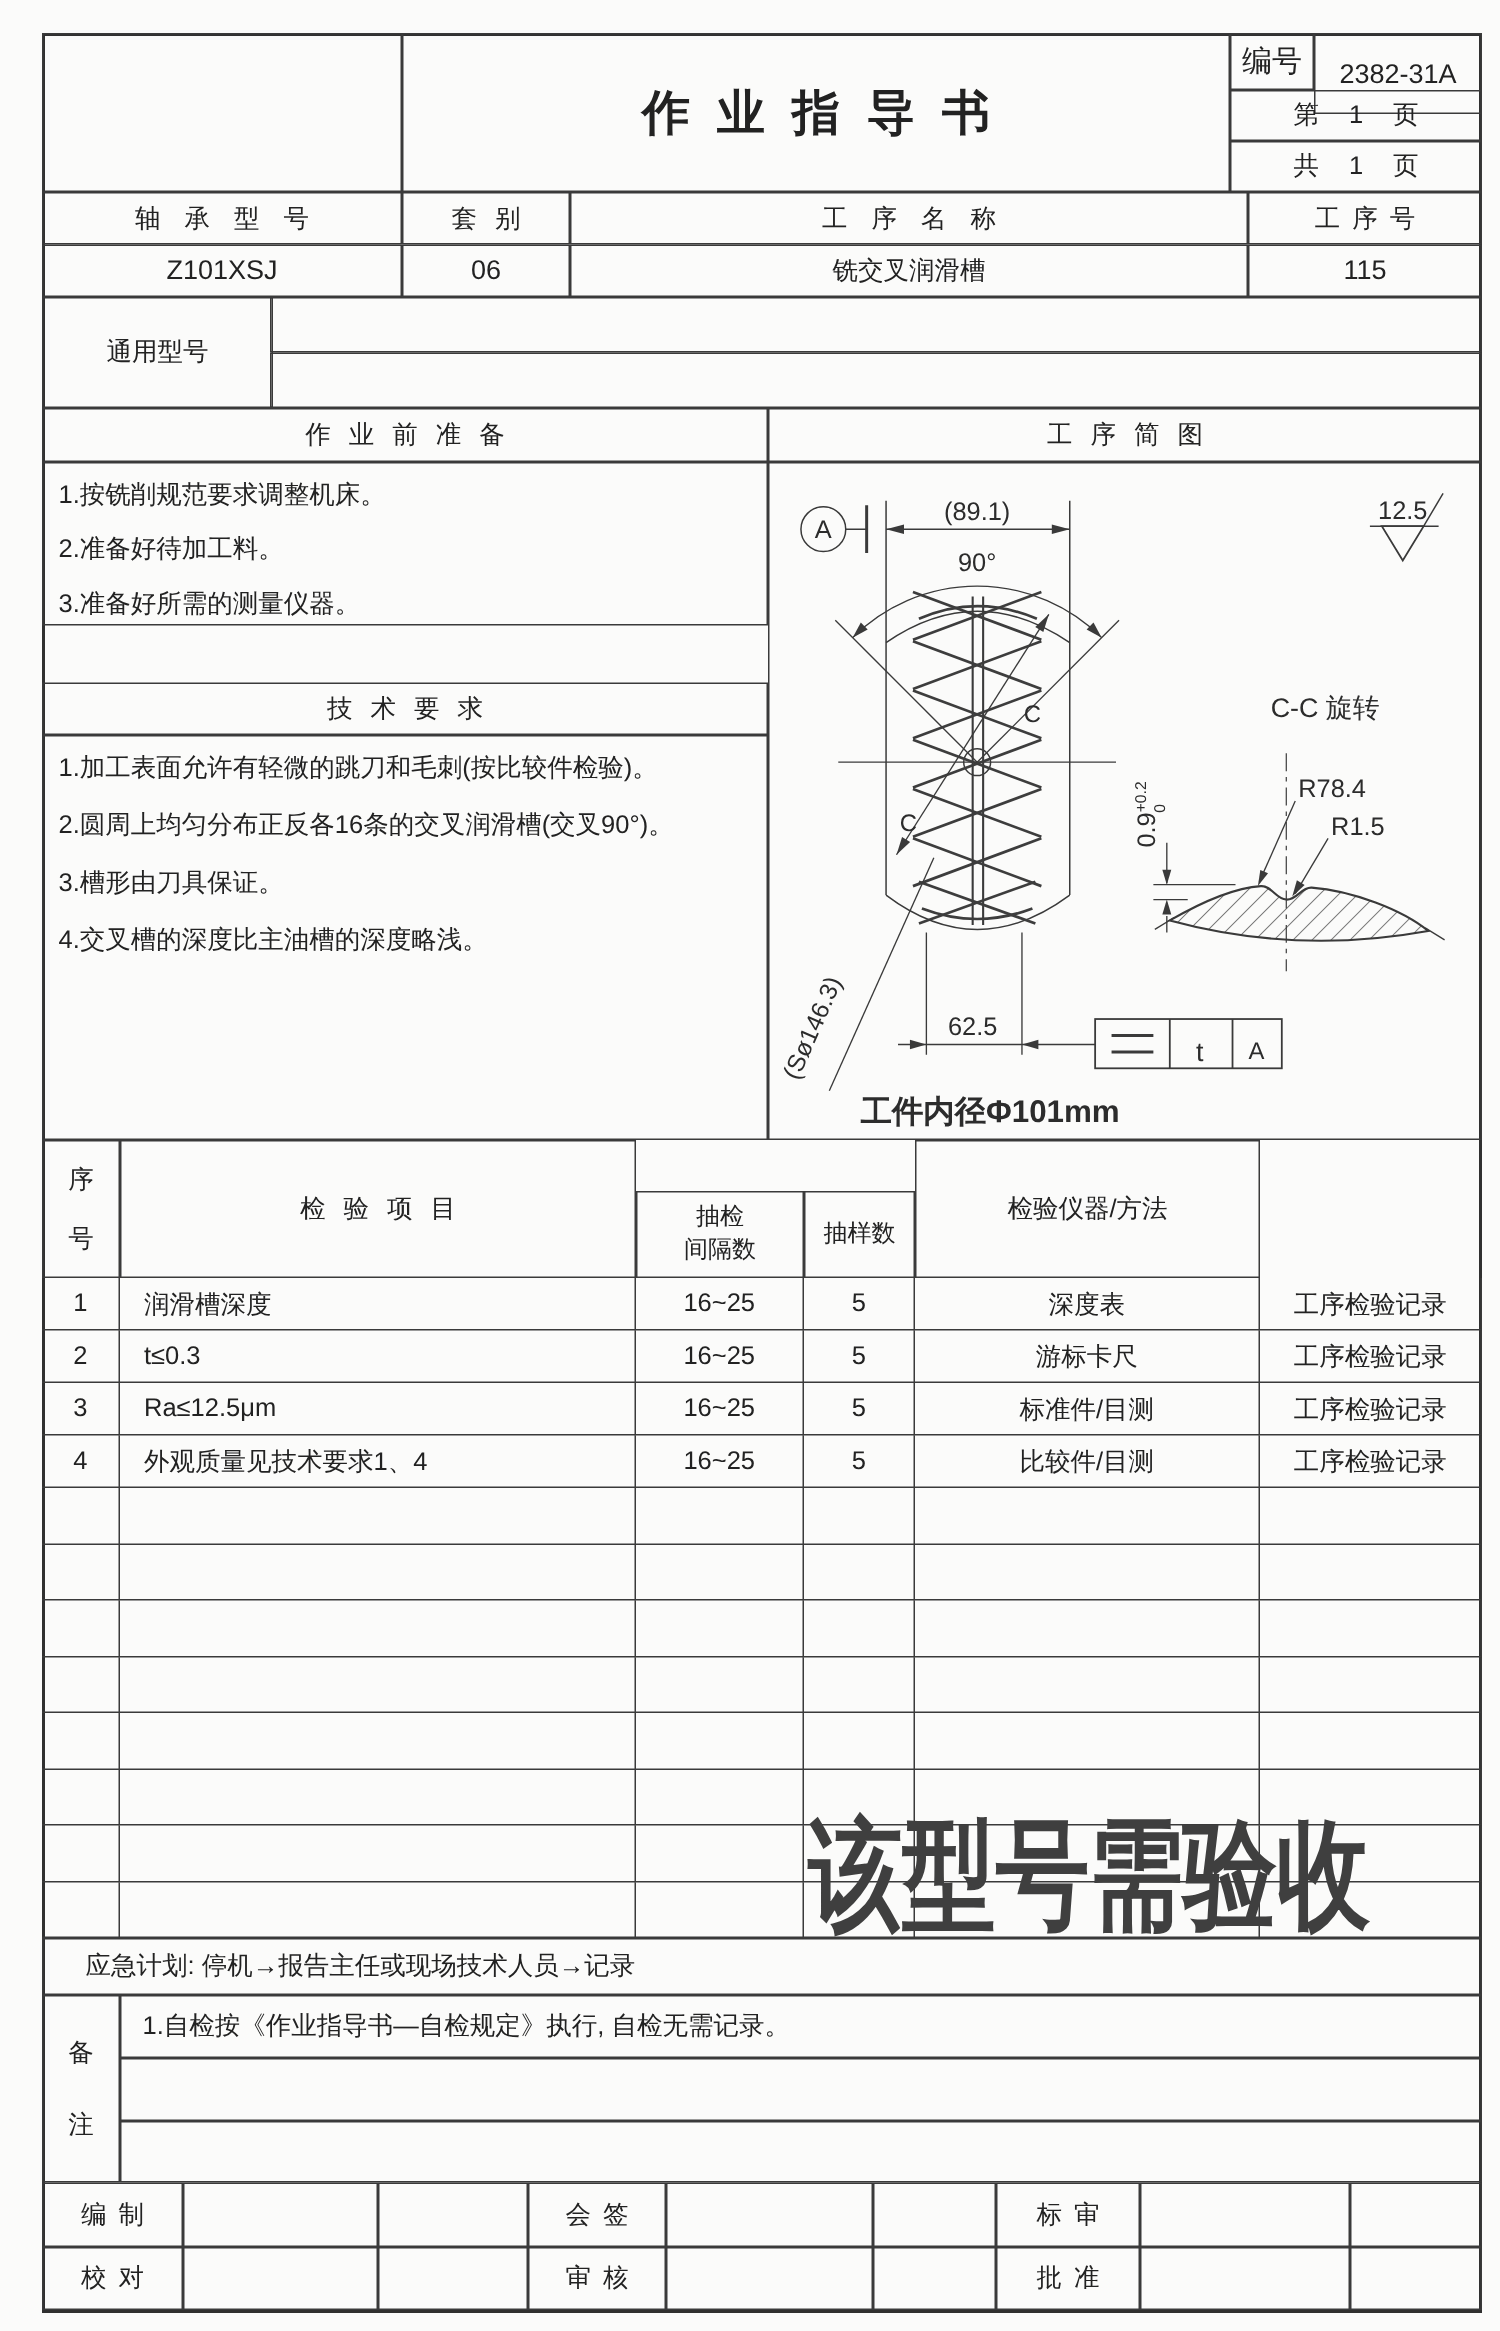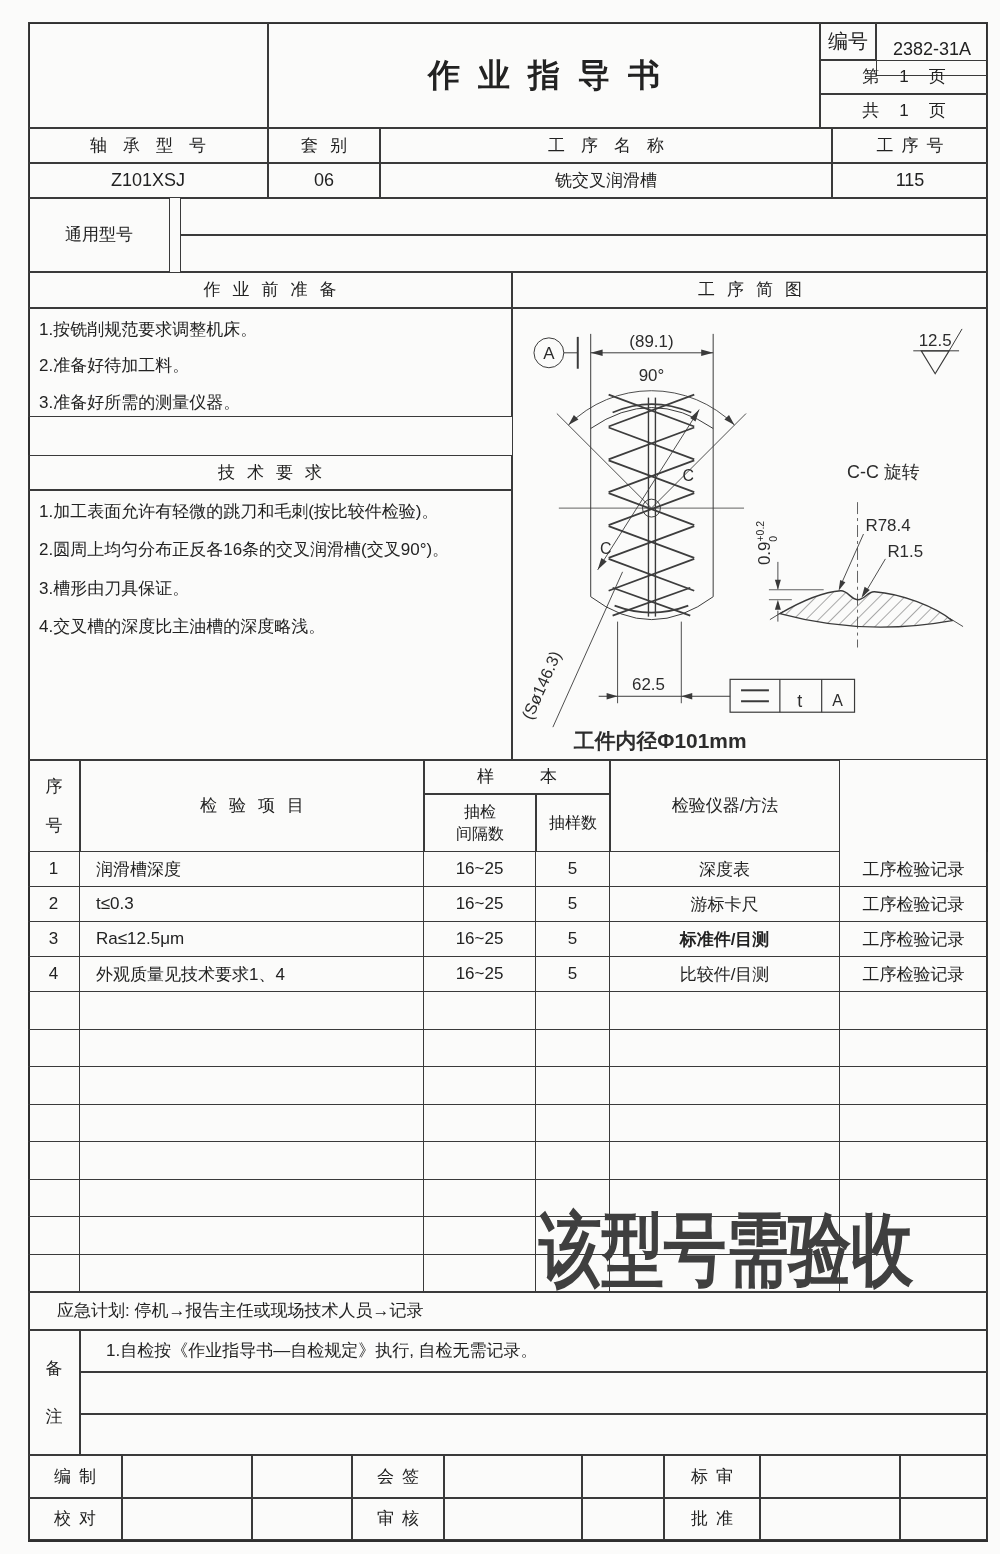--- a/index.html
+++ b/index.html
@@ -56,21 +56,21 @@
   <div class="c ls16" style="left:28px;top:128px;width:240px;height:35px">轴承型号</div>
   <div class="c ls12" style="left:268px;top:128px;width:112px;height:35px">套别</div>
   <div class="c ls16" style="left:380px;top:128px;width:452px;height:35px">工序名称</div>
   <div class="c ls8" style="left:832px;top:128px;width:156px;height:35px">工序号</div>
 
   <div class="c big" style="left:28px;top:163px;width:240px;height:35px">Z101XSJ</div>
   <div class="c big" style="left:268px;top:163px;width:112px;height:35px">06</div>
   <div class="c" style="left:380px;top:163px;width:452px;height:35px">铣交叉润滑槽</div>
   <div class="c big" style="left:832px;top:163px;width:156px;height:35px">115</div>
 
-  <div class="c" style="left:28px;top:198px;width:142px;height:74px">通用型号</div>
+  <div class="c" style="left:28px;top:198px;width:154px;height:74px">通用型号</div>
   <div class="c" style="left:180px;top:198px;width:808px;height:37px"></div>
   <div class="c" style="left:180px;top:235px;width:808px;height:37px"></div>
 
   <div class="c ls12" style="left:512px;top:272px;width:476px;height:36px">工序简图</div>
   <div class="c ls12" style="left:28px;top:272px;width:484px;height:36px">作业前准备</div>
 
   <div class="c body-lines" style="left:28px;top:308px;width:484px;height:109px">
     <p>1.按铣削规范要求调整机床。</p>
     <p>2.准备好待加工料。</p>
     <p>3.准备好所需的测量仪器。</p>
@@ -203,21 +203,20 @@
       <text x="888" y="557" font-size="17">R1.5</text>
       <text x="765" y="548" font-size="17" text-anchor="middle" transform="rotate(-90 765 543)"><tspan>0.9</tspan><tspan dy="-6" font-size="10.5">+0.2</tspan><tspan dx="-21" dy="13" font-size="10.5">0</tspan></text>
     </svg>
   </div>
 
   <div class="c col" style="left:28px;top:760px;width:52px;height:92px;gap:18px">
     <span>序</span>
     <span>号</span>
   </div>
   <div class="c ls12" style="left:80px;top:760px;width:344px;height:92px">检验项目</div>
-  <div class="c ls40" style="left:424px;top:760px;width:186px;height:34px">样本</div>
   <div class="c col small2" style="left:424px;top:794px;width:112px;height:58px">
     <span>抽检</span>
     <span>间隔数</span>
   </div>
   <div class="c small2" style="left:536px;top:794px;width:74px;height:58px">抽样数</div>
   <div class="c" style="left:610px;top:760px;width:230px;height:92px">检验仪器/方法</div>
 
   <div id="inspection-rows">
       <div class="irow" style="height: 35px;">
         <div class="icell" style="width: 52px;">1</div>
@@ -233,21 +232,21 @@
         <div class="icell" style="width: 112px;">16~25</div>
         <div class="icell" style="width: 74px;">5</div>
         <div class="icell" style="width: 230px;">游标卡尺</div>
         <div class="icell" style="width: 148px;">工序检验记录</div>
       </div>
       <div class="irow" style="height: 35px;">
         <div class="icell" style="width: 52px;">3</div>
         <div class="icell item" style="width: 344px;">Ra≤12.5μm</div>
         <div class="icell" style="width: 112px;">16~25</div>
         <div class="icell" style="width: 74px;">5</div>
-        <div class="icell" style="width: 230px; font-weight: bold;">标准件/目测</div>
+        <div class="icell" style="width: 230px;">标准件/目测</div>
         <div class="icell" style="width: 148px;">工序检验记录</div>
       </div>
       <div class="irow" style="height: 35px;">
         <div class="icell" style="width: 52px;">4</div>
         <div class="icell item" style="width: 344px;">外观质量见技术要求1、4</div>
         <div class="icell" style="width: 112px;">16~25</div>
         <div class="icell" style="width: 74px;">5</div>
         <div class="icell" style="width: 230px;">比较件/目测</div>
         <div class="icell" style="width: 148px;">工序检验记录</div>
       </div>
@@ -318,21 +317,21 @@
     </div>
 
   <div class="stamp">该型号需验收</div>
 
   <div class="c leftal" style="left:28px;top:1292px;width:960px;height:38px;padding-left:28px">应急计划:  停机→报告主任或现场技术人员→记录</div>
 
   <div class="c col" style="left:28px;top:1330px;width:52px;height:125px;gap:26px">
     <span>备</span>
     <span>注</span>
   </div>
-  <div class="c leftal" style="left:80px;top:1330px;width:908px;height:42px;padding-left:25px">1.自检按《作业指导书—自检规定》执行, 自检无需记录。</div>
+  <div class="c leftal" style="left:80px;top:1330px;width:908px;height:42px;padding-left:14px">1.自检按《作业指导书—自检规定》执行, 自检无需记录。</div>
   <div class="c leftal" style="left:80px;top:1372px;width:908px;height:42px;padding-left:14px"></div>
   <div class="c leftal" style="left:80px;top:1414px;width:908px;height:41px;padding-left:14px"></div>
 
   <div class="c ls8" style="left:28px;top:1455px;width:94px;height:43px">编制</div>
   <div class="c" style="left:122px;top:1455px;width:130px;height:43px"></div>
   <div class="c" style="left:252px;top:1455px;width:100px;height:43px"></div>
   <div class="c ls8" style="left:352px;top:1455px;width:92px;height:43px">会签</div>
   <div class="c" style="left:444px;top:1455px;width:138px;height:43px"></div>
   <div class="c" style="left:582px;top:1455px;width:82px;height:43px"></div>
   <div class="c ls8" style="left:664px;top:1455px;width:96px;height:43px">标审</div>

